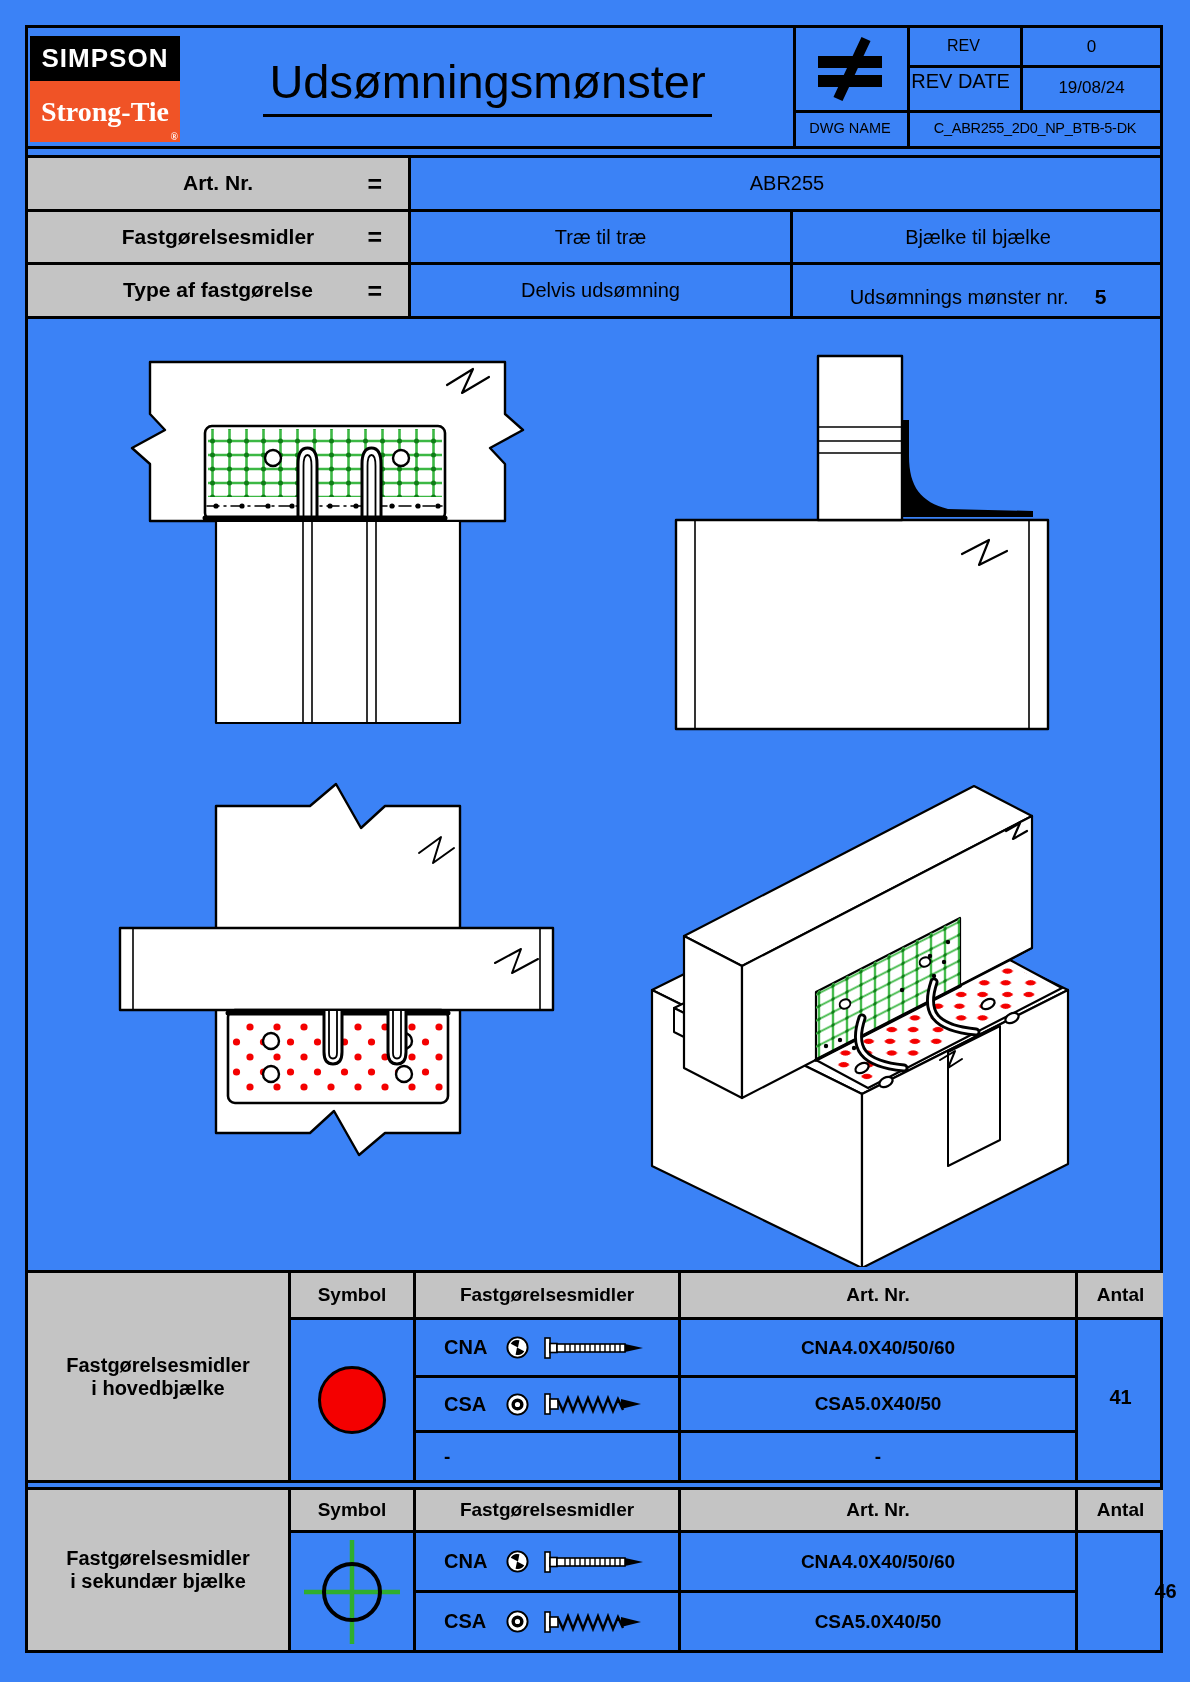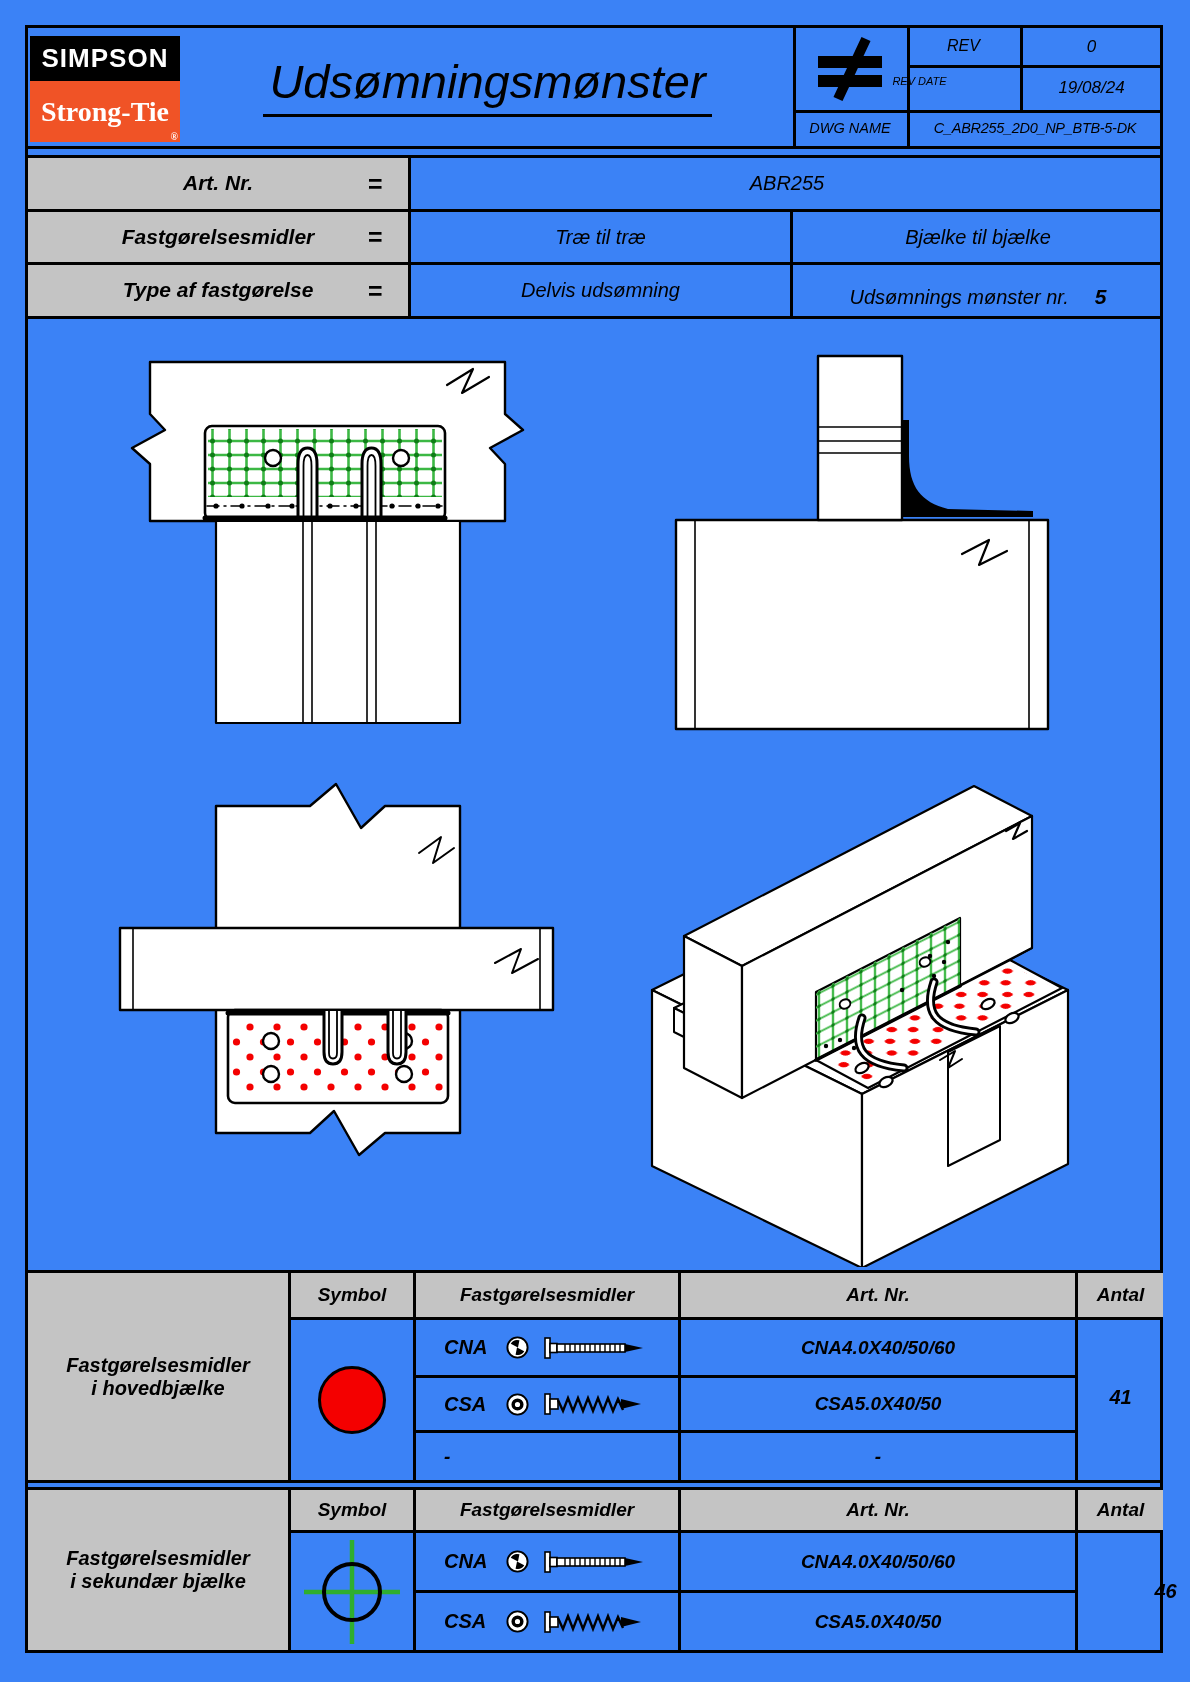--- a/index.html
+++ b/index.html
@@ -2,21 +2,21 @@
 <html style="--orange: #f05326; --red: #f40000; --gray: #c4c4c4;"><head>
 <meta charset="utf-8">
 <style>
   html,body{margin:0;padding:0;background:#fff;}
   .page{position:relative;width:1190px;height:1682px;background:#3b82f6;overflow:hidden;
         font-family:"Liberation Sans",sans-serif;color:#000;}
   .abs{position:absolute;box-sizing:border-box;}
   .frame{border:3px solid #000;}
   .hl{position:absolute;height:3px;background:#000;}
   .vl{position:absolute;width:3px;background:#000;}
-  .c{position:absolute;display:flex;align-items:center;justify-content:center;box-sizing:border-box;text-align:center;line-height:1.15;font-style:italic;}
+  .c{position:absolute;display:flex;align-items:center;justify-content:center;box-sizing:border-box;text-align:center;line-height:1.15;}
   .gray{background:var(--gray,#c4c4c4);}
   .b{font-weight:bold;}
   .lbl{font-weight:bold;font-size:21px;}
   .val{font-size:20px;}
   .eq{position:absolute;right:26px;top:50%;transform:translateY(-50%);font-weight:bold;font-size:25px;}
   .th{font-weight:bold;font-size:19px;}
   .td{font-weight:bold;font-size:19px;}
   .fastcell{justify-content:flex-start;padding-left:28px;gap:13px;}
   .code{font-weight:bold;font-size:20px;min-width:48px;text-align:left;}
   .logo-top{height:45px;background:#000;color:#fff;display:flex;align-items:center;justify-content:center;
@@ -58,21 +58,21 @@
   <div class="c" style="left:796px;top:28px;width:111px;height:82px;">
     <svg width="84" height="66" viewBox="0 0 84 66" aria-hidden="true">
       <rect x="8" y="20" width="64" height="12" fill="#000"></rect>
       <rect x="8" y="39" width="64" height="12" fill="#000"></rect>
       <line x1="56" y1="3" x2="28" y2="63" stroke="#000" stroke-width="10"></line>
     </svg>
   </div>
 
   <div class="c small b" style="left:907px;top:28px;width:113px;height:37px;font-weight:normal;font-size:16px;">REV</div>
   <div class="c" style="left:1020px;top:28px;width:143px;height:37px;font-size:17px;">0</div>
-  <div class="c" style="left:863px;top:65px;width:113px;height:32px;font-size:11px;">REV DATE</div>
+  <div class="c" style="left:904px;top:65px;width:113px;height:32px;font-size:20px;">REV DATE</div>
   <div class="c" style="left:1020px;top:65px;width:143px;height:45px;font-size:17px;">19/08/24</div>
   <div class="c" style="left:793px;top:110px;width:114px;height:36px;font-size:14.5px;">DWG NAME</div>
   <div class="c" style="left:907px;top:110px;width:256px;height:36px;font-size:14.5px;letter-spacing:-0.3px;">C_ABR255_2D0_NP_BTB-5-DK</div>
 
   <div class="hl" style="left:25px;top:155px;width:1138px;"></div>
   <div class="abs gray" style="left:28px;top:158px;width:380px;height:158px;"></div>
   <div class="hl" style="left:25px;top:209px;width:1138px;"></div>
   <div class="hl" style="left:25px;top:262px;width:1138px;"></div>
   <div class="hl" style="left:25px;top:316px;width:1138px;"></div>
   <div class="vl" style="left:408px;top:158px;height:158px;"></div>

